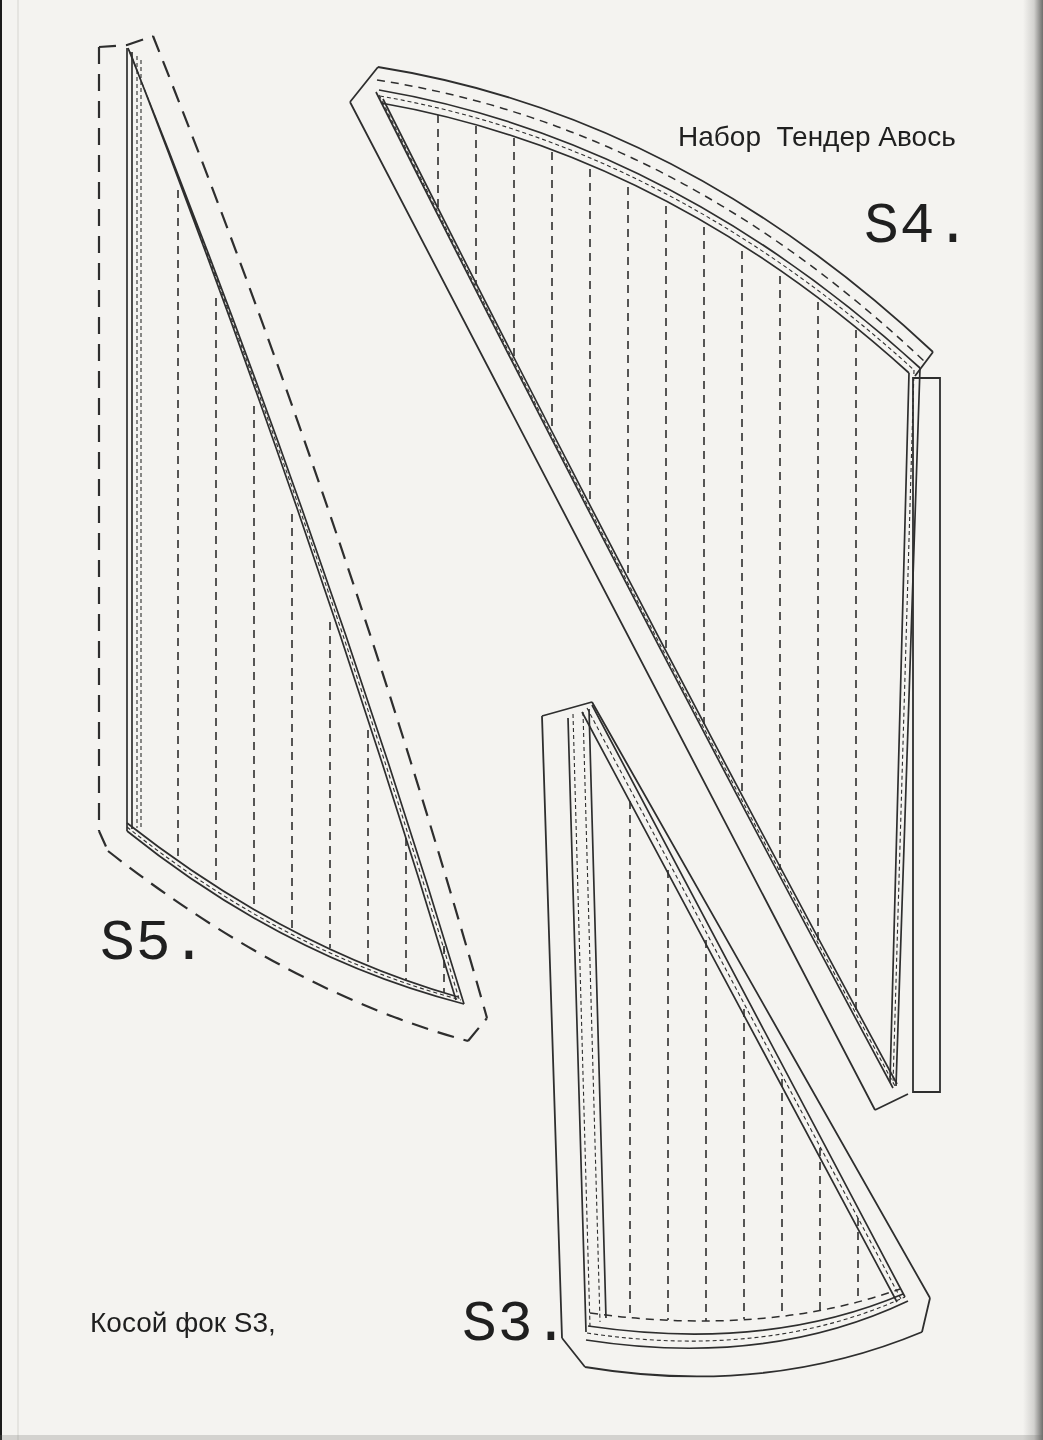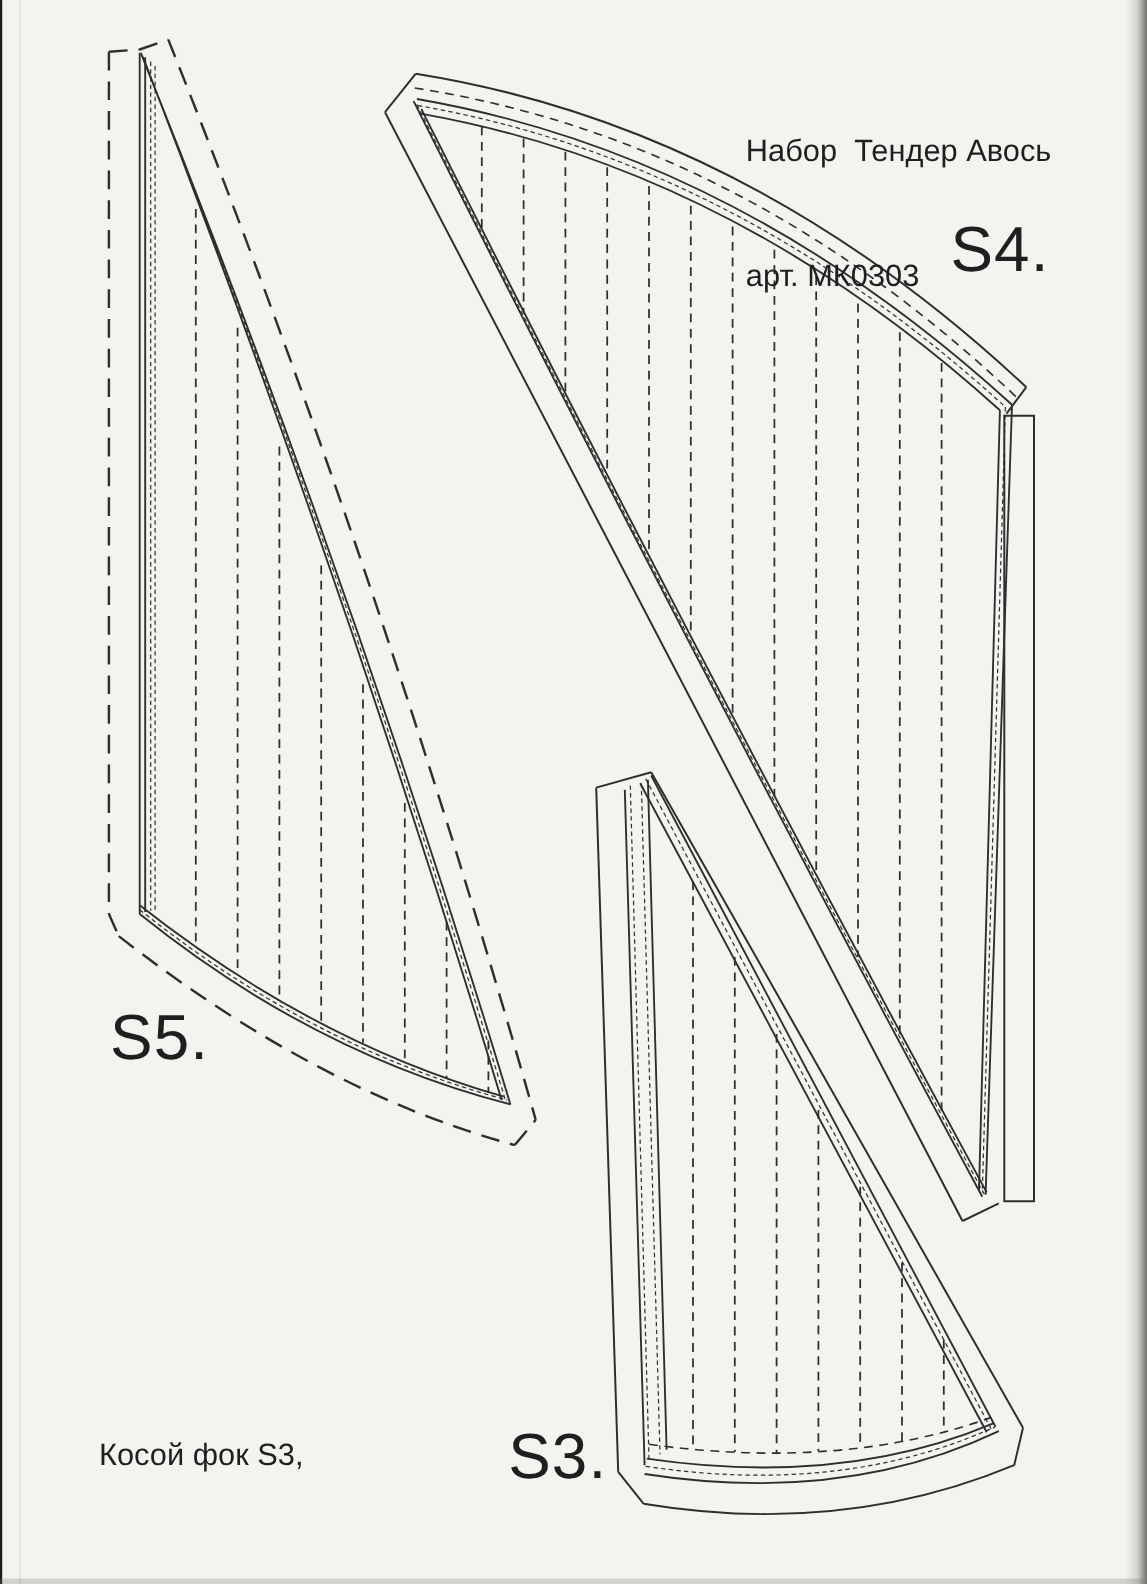--- a/index.html
+++ b/index.html
@@ -17,21 +17,21 @@
   .cut-solid{stroke-width:1.8;}
   .edge-solid{stroke-width:1.7;}
   .stitch{stroke-width:1.1;stroke-dasharray:4 3;}
   .seam{stroke-width:1.6;stroke-dasharray:8 6;}
   .cut-dashed{stroke-width:2.2;stroke-dasharray:17 10;}
   .inner-dash{stroke-width:1.5;stroke-dasharray:8 6;}
 
   .txt{position:absolute;white-space:pre;}
   .header-block{left:646px;top:42px;font-size:28px;line-height:38px;margin-left:32px;}
   .header-block div{white-space:pre;}
-  .big-label{font-size:58px;line-height:1;letter-spacing:1px;}
+  .big-label{font-size:58px;line-height:1;letter-spacing:1px;font-family:Liberation Mono, monospace;}
   #label-s4{left:864px;top:198px;}
   #label-s5{left:100px;top:915px;}
   #label-s3{left:462px;top:1296px;}
   .legend-block{left:90px;top:1224px;font-size:28px;line-height:39.5px;}
 
   .edge-left{position:absolute;left:0;top:0;width:2px;height:1440px;background:var(--edge-dark);}
   .crease{position:absolute;left:17px;top:0;width:2px;height:1440px;background:rgba(120,120,115,0.12);}
   .edge-right{position:absolute;right:0;top:0;width:20px;height:1440px;
     background:linear-gradient(to right, rgba(110,110,108,0) 0%, rgba(110,110,108,0.25) 55%, var(--scan-shadow) 100%);}
   .edge-bottom{position:absolute;left:0;bottom:0;width:1043px;height:5px;background:rgba(110,110,108,0.25);}
@@ -103,21 +103,20 @@
   </g>
 </svg>
 
 <div class="edge-left"></div>
 <div class="crease"></div>
 <div class="edge-right"></div>
 <div class="edge-bottom"></div>
 
 <div class="txt header-block">
   <div>Набор  Тендер Авось</div>
-  <div>арт. МК0303</div>
 </div>
 
 <div class="txt big-label" id="label-s4">S4.</div>
 <div class="txt big-label" id="label-s5">S5.</div>
 <div class="txt big-label" id="label-s3">S3.</div>
 
 <div class="txt legend-block">
   <div>Косой фок S3,</div>
   
   

